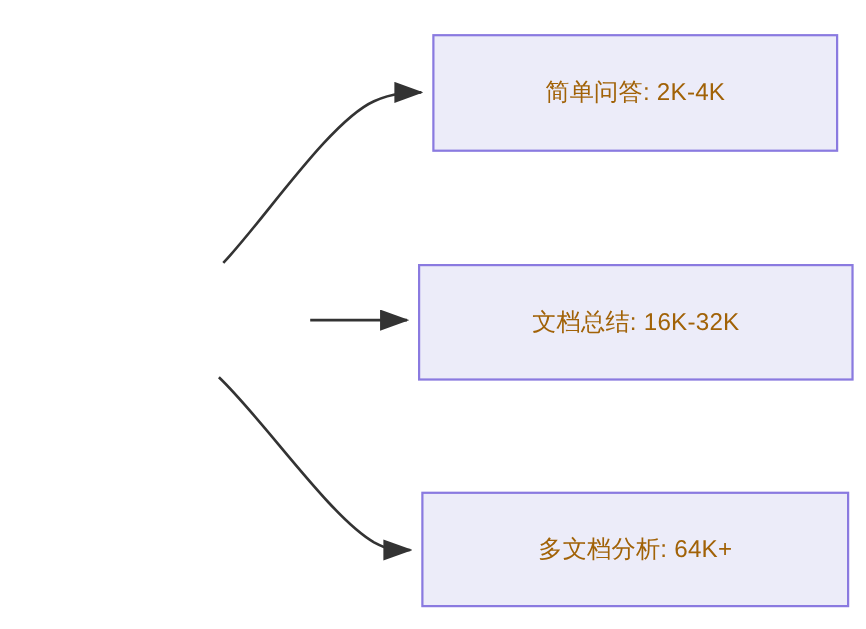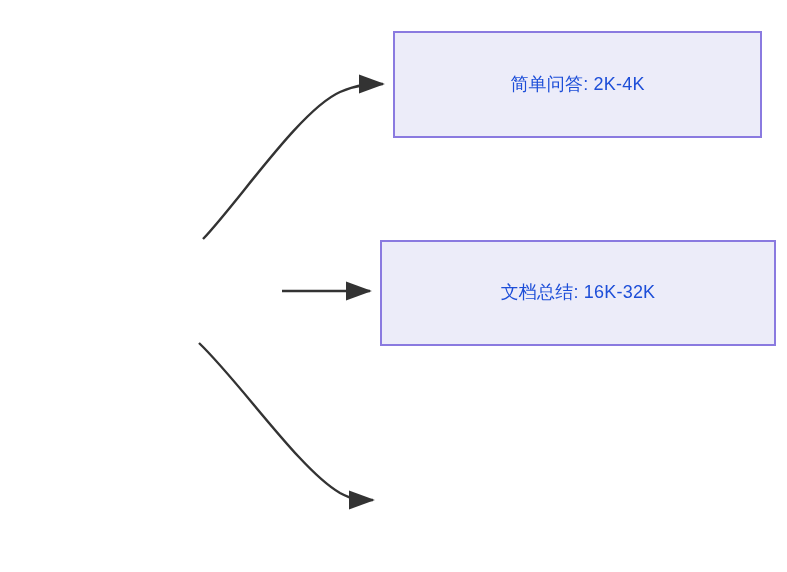--- a/index.html
+++ b/index.html
@@ -29,22 +29,22 @@
     position: absolute;
     box-sizing: border-box;
     background: #ececf9;
     border: 2px solid #8a7ae0;
     display: flex;
     align-items: center;
     justify-content: center;
     text-align: center;
   }
   .node-label {
-    color: #1d4ed8;
-    font-size: 18px;
+    color: #a16207;
+    font-size: 22px;
     line-height: 1.2;
     letter-spacing: 0.2px;
     white-space: nowrap;
   }
   #node-root {
     left: 31px;
     top: 239px;
     width: 250px;
     height: 104px;
   }
@@ -88,14 +88,17 @@
 
 
   <div class="node" id="node-qa">
     <span class="node-label">简单问答: 2K-4K</span>
   </div>
 
   <div class="node" id="node-summary">
     <span class="node-label">文档总结: 16K-32K</span>
   </div>
 
+  <div class="node" id="node-multidoc">
+    <span class="node-label">多文档分析: 64K+</span>
+  </div>
 
 </div>
 
 </body></html>

